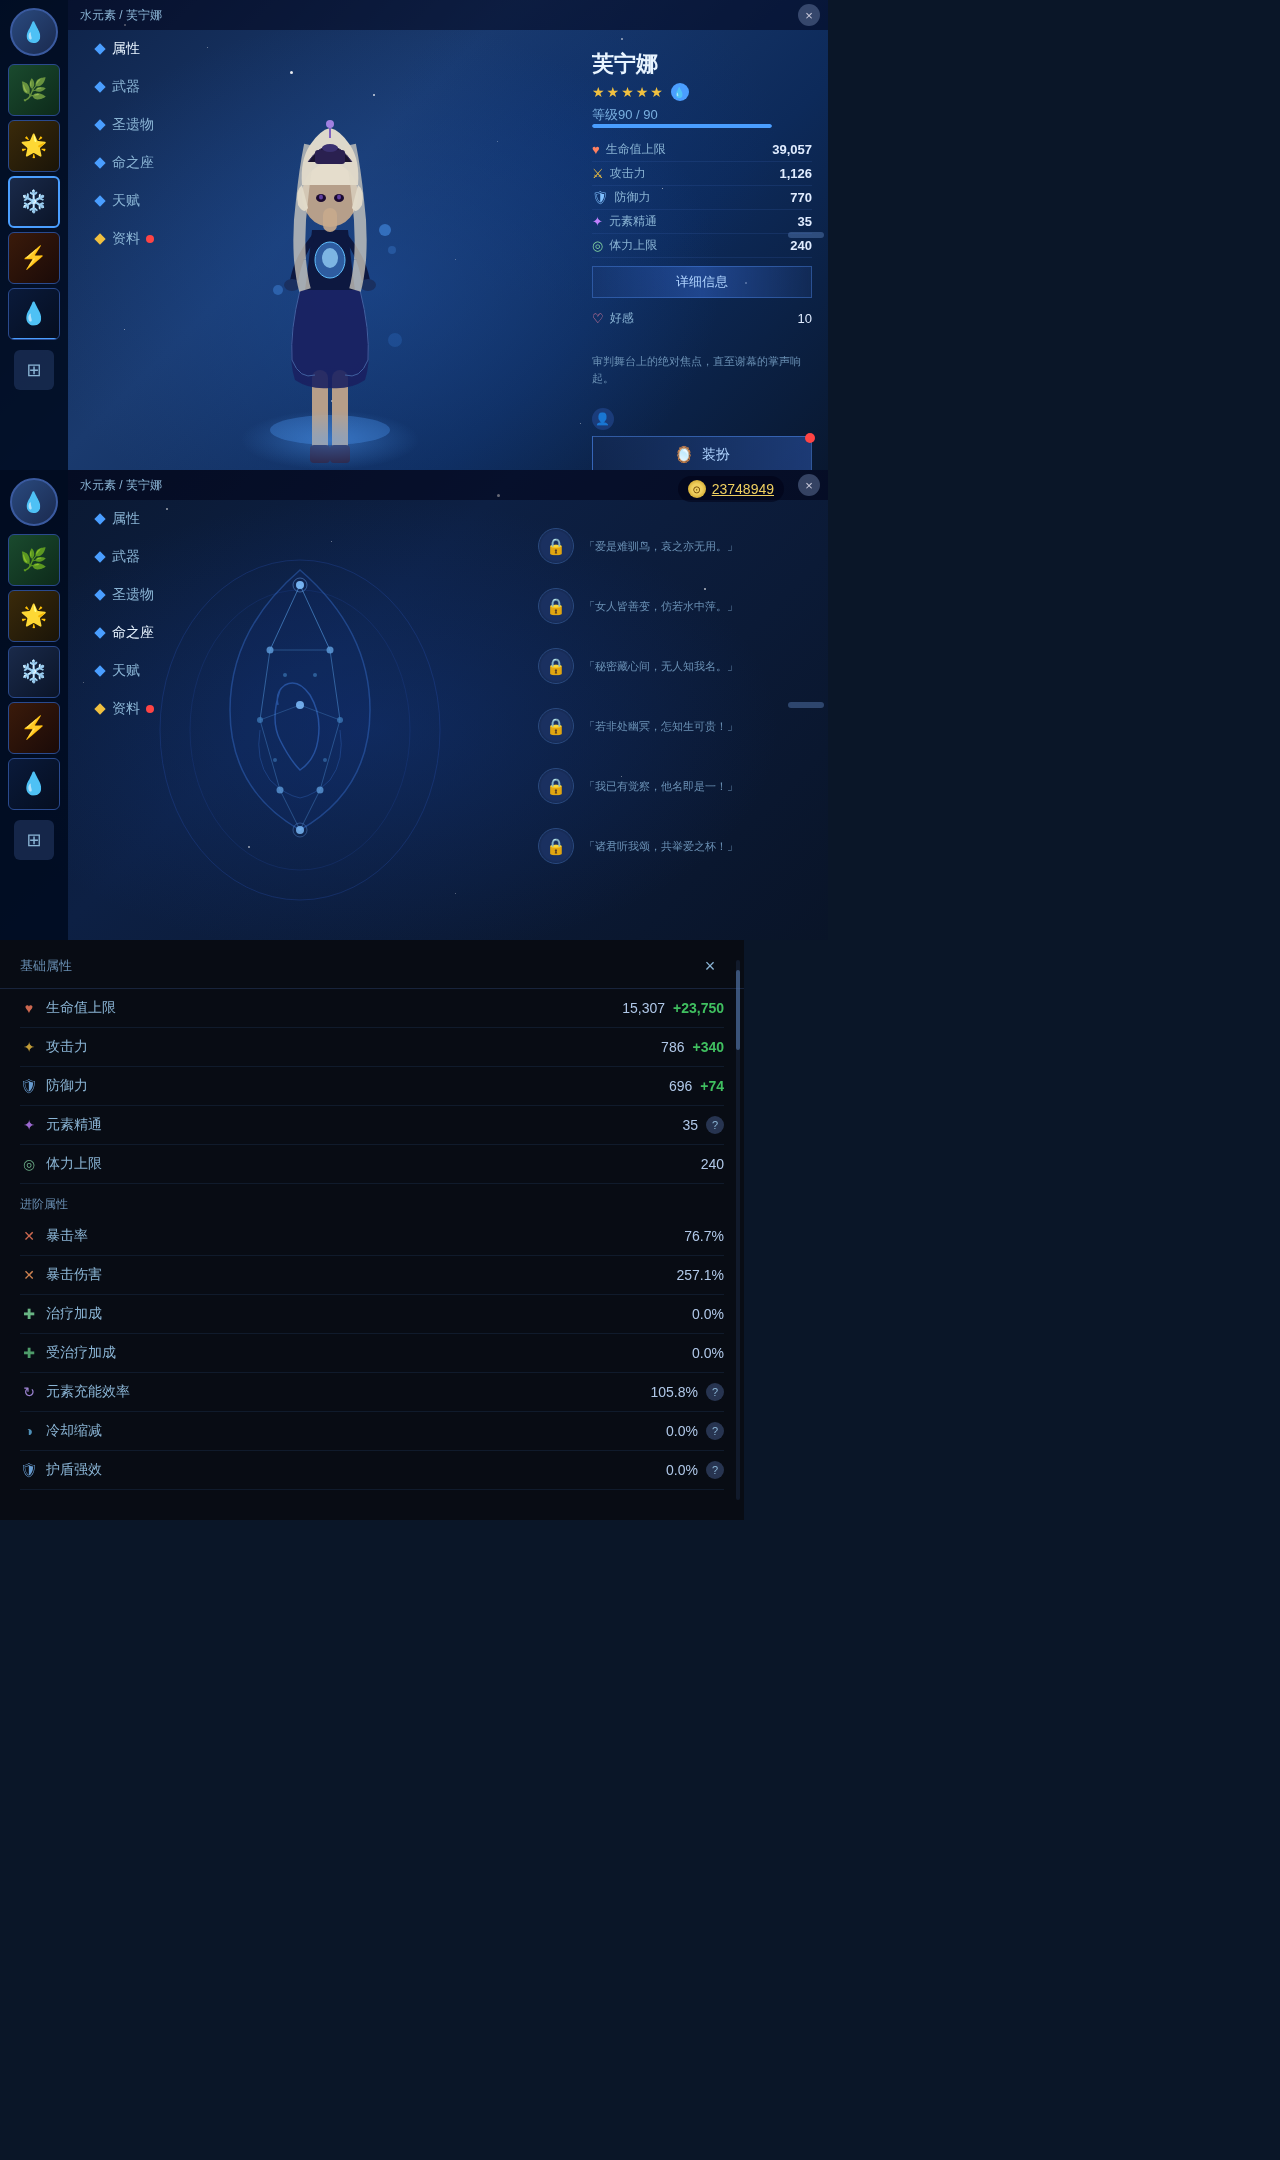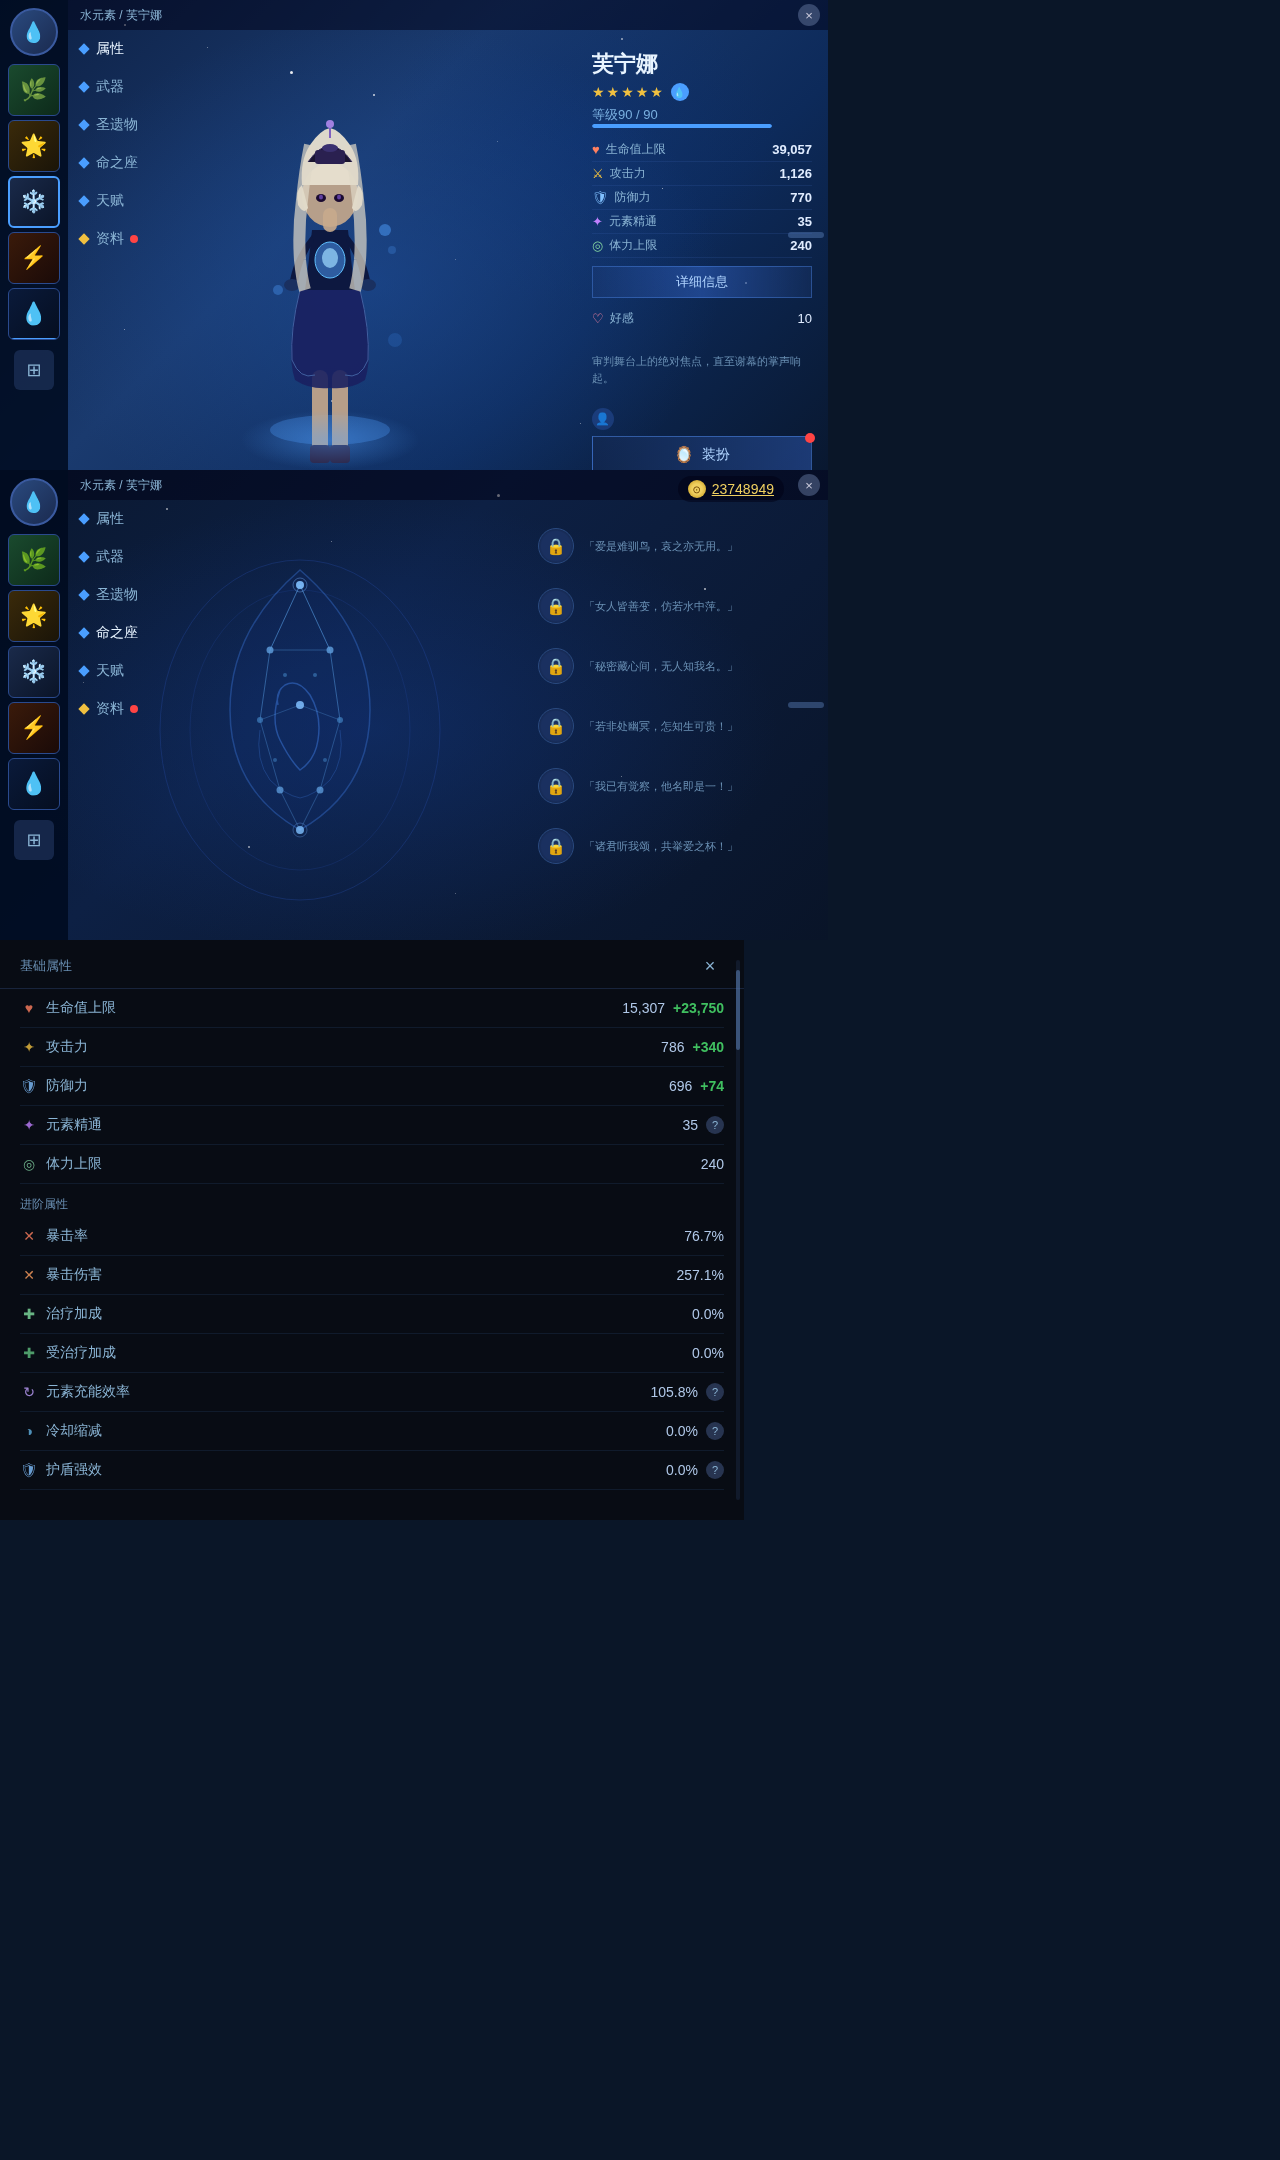--- a/index.html
+++ b/index.html
@@ -132,21 +132,21 @@
     .nav-menu {
       position: absolute;
       left: 68px;
       top: 30px;
       width: 120px;
       z-index: 10;
     }
     .nav-item {
       display: flex;
       align-items: center;
-      padding: 10px 12px;
+      padding: 10px 28px;
       color: #8ab4d4;
       font-size: 14px;
       cursor: pointer;
       white-space: nowrap;
     }
     .nav-item.active {
       color: #e8f4ff;
     }
     .nav-diamond {
       width: 8px;

